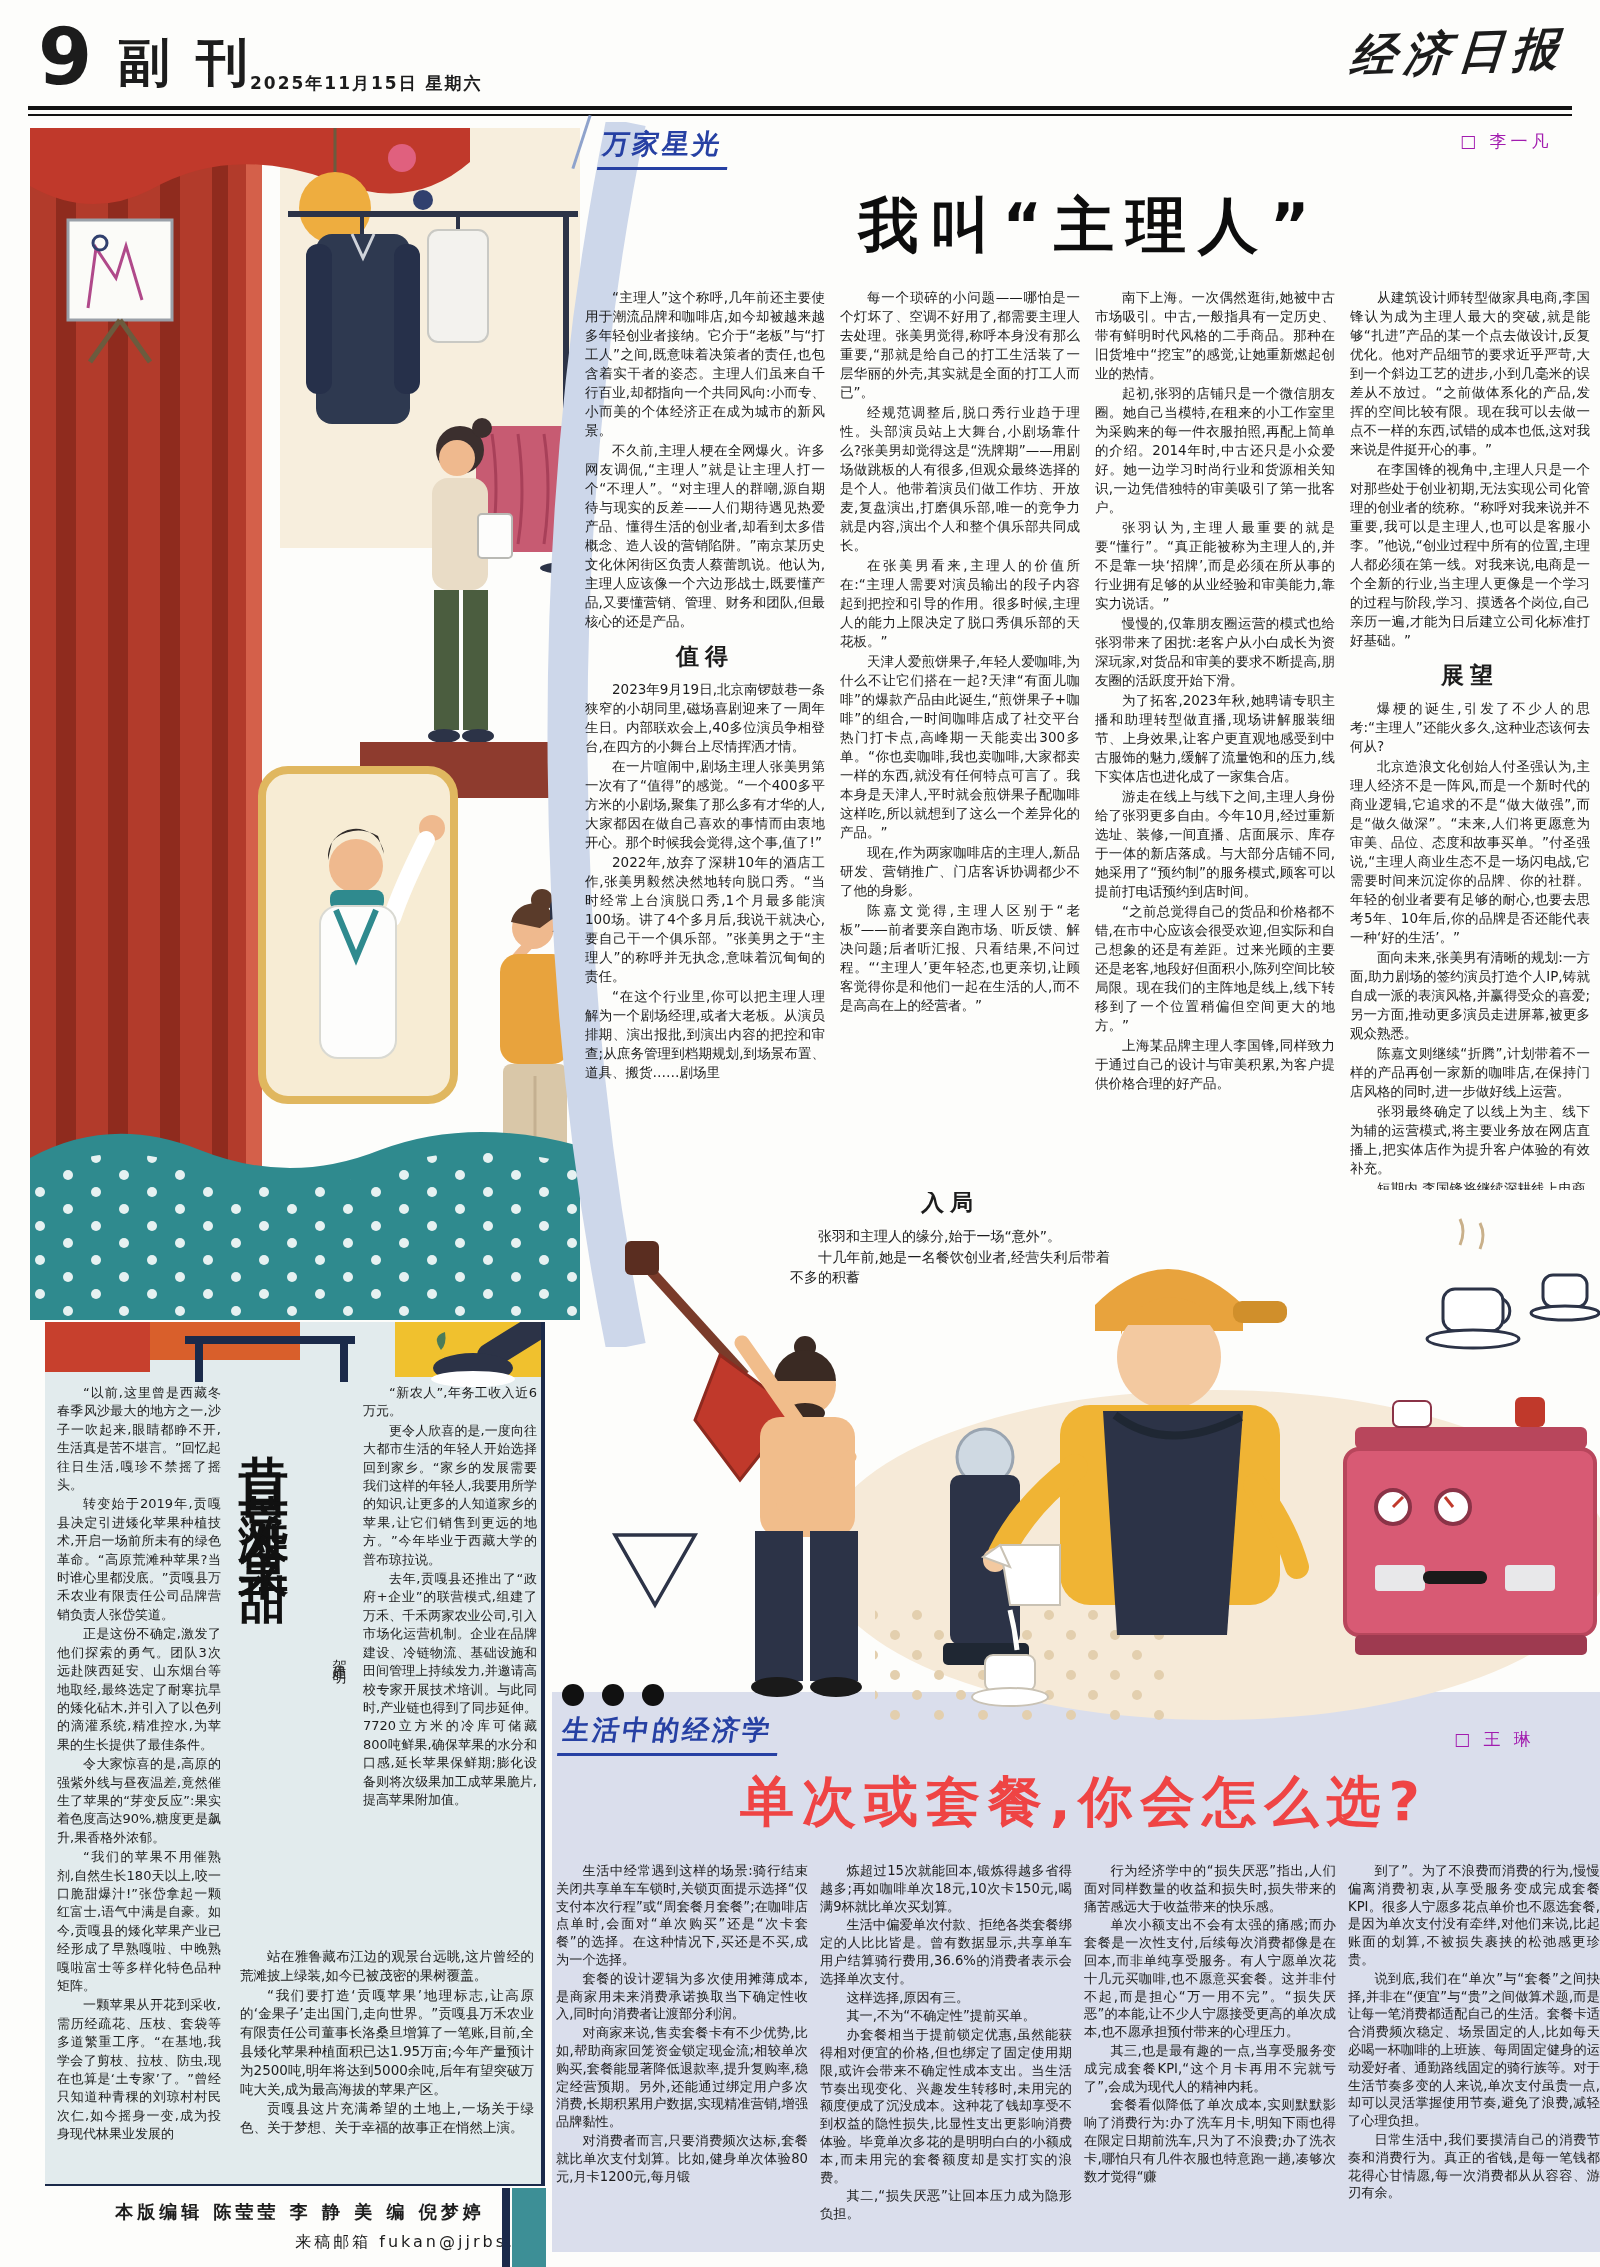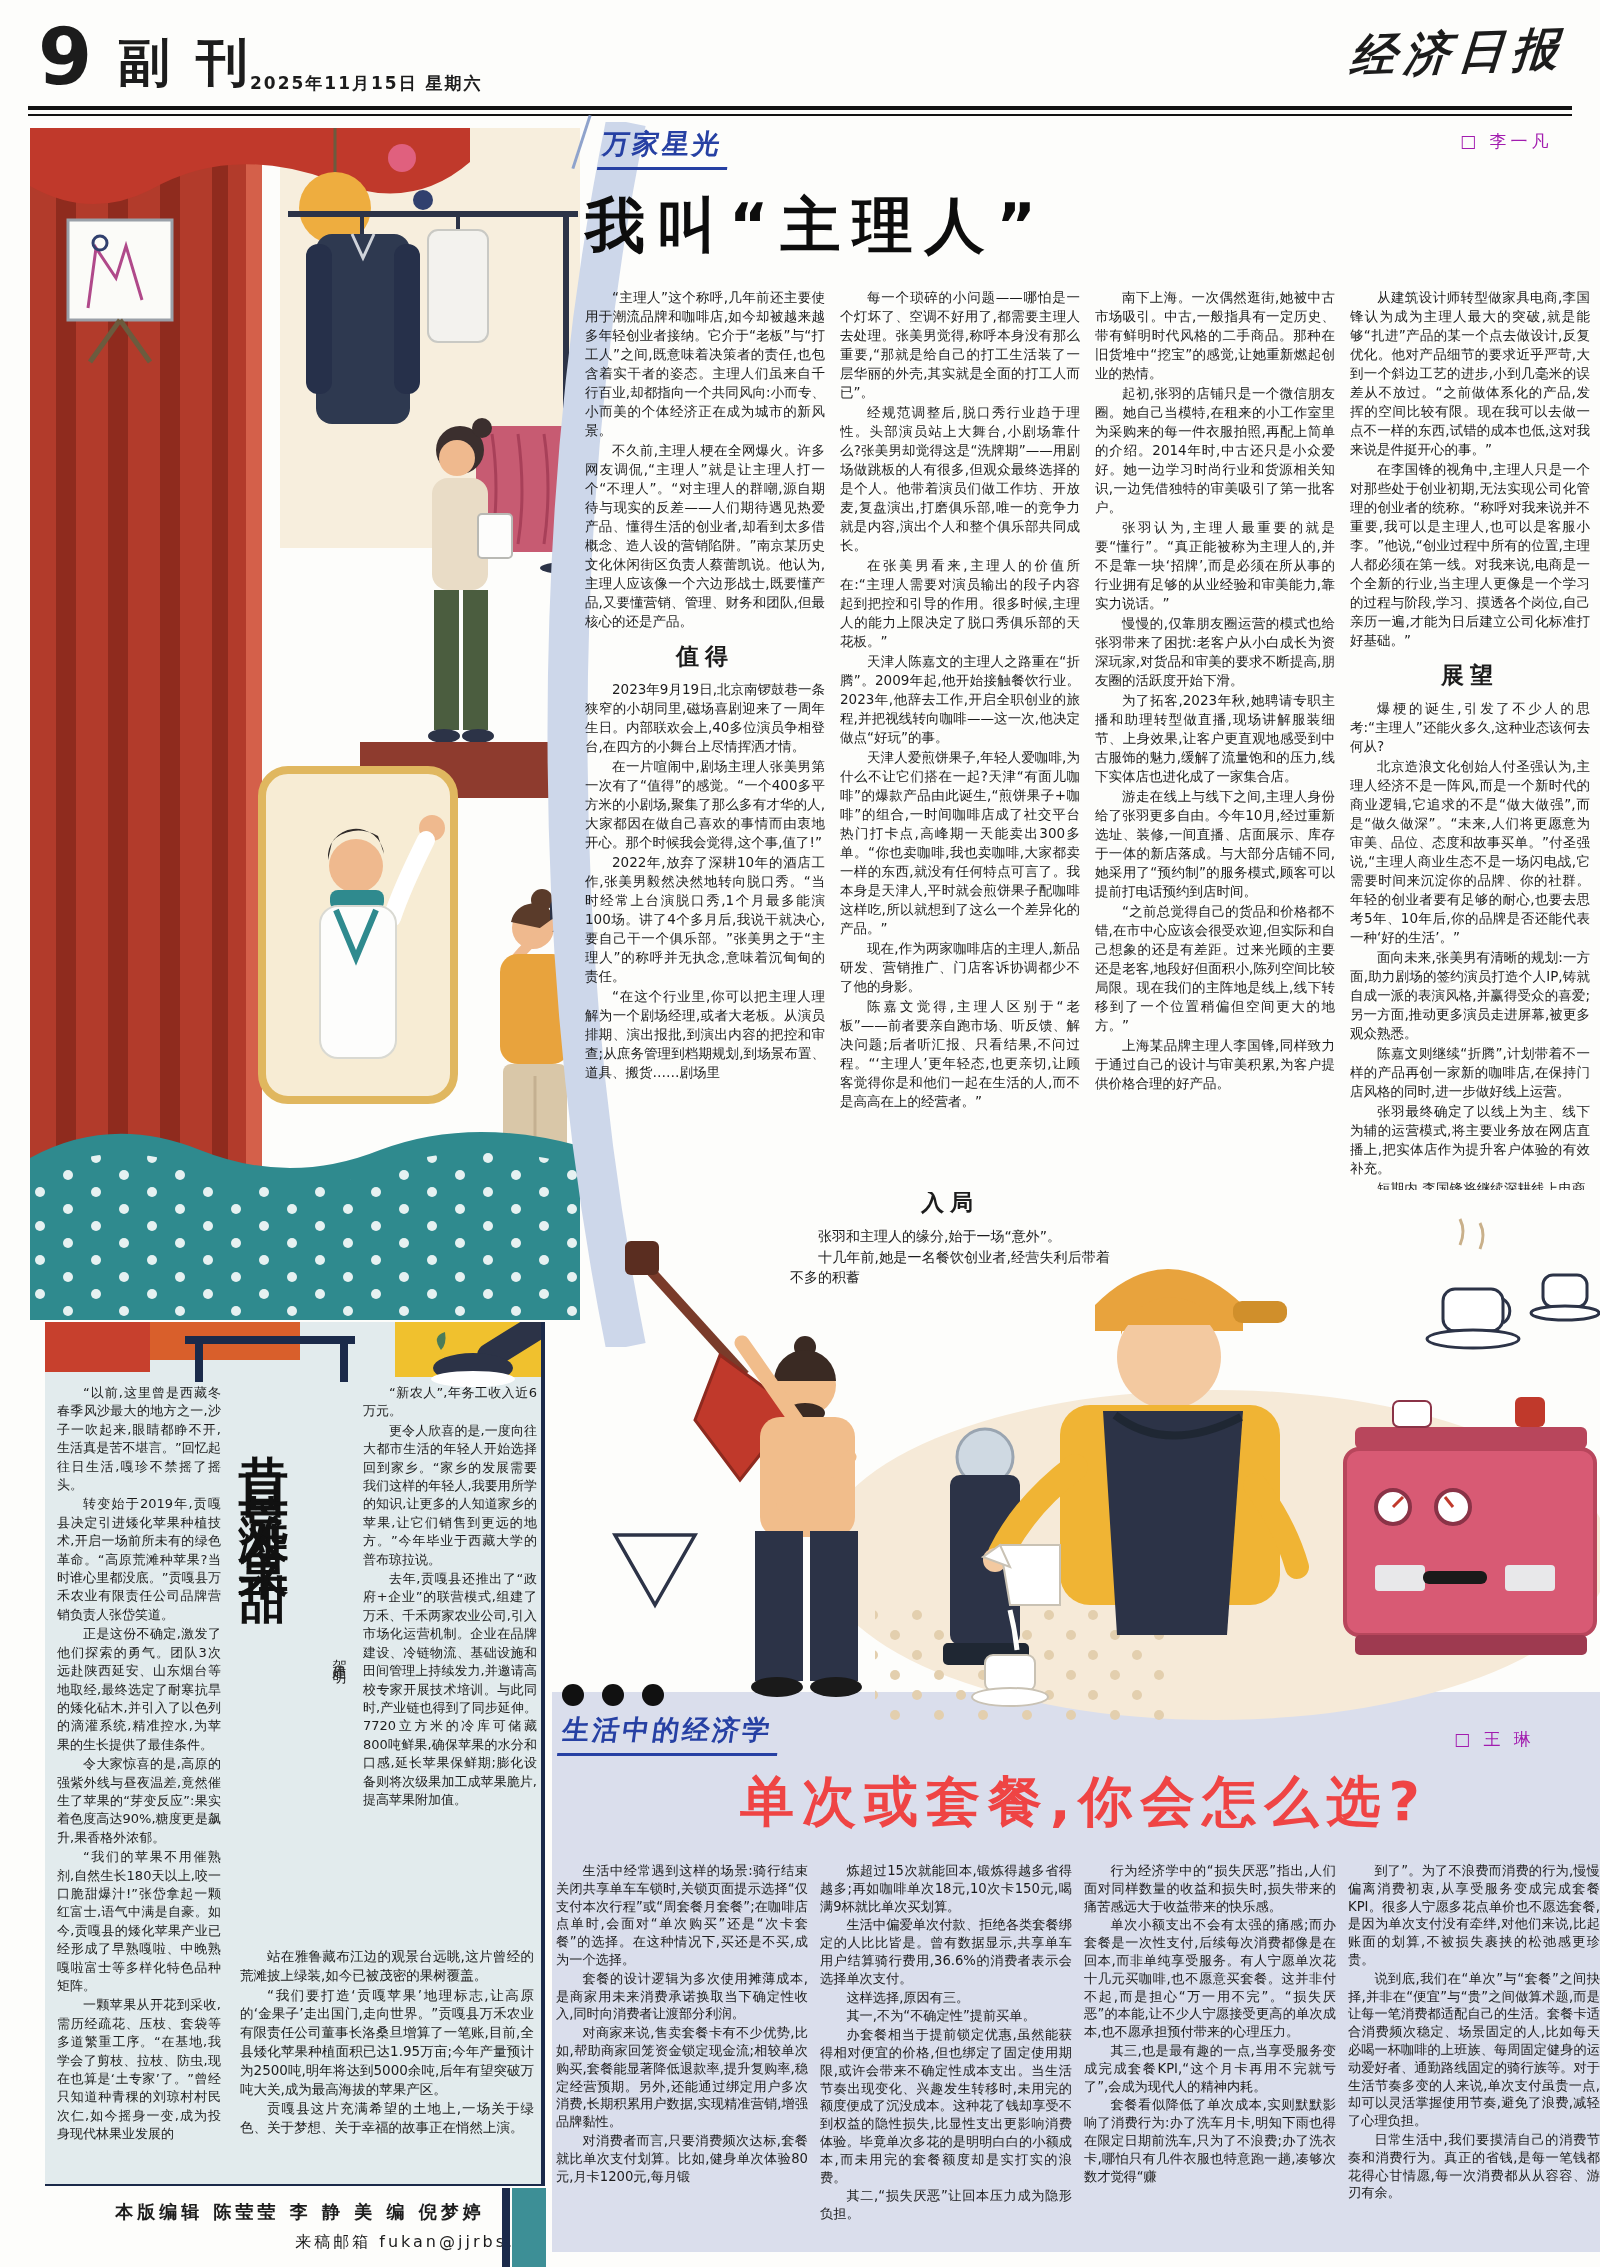--- a/index.html
+++ b/index.html
@@ -11,21 +11,21 @@
   .secname{font-size:52px;font-weight:900;letter-spacing:26px;line-height:1;}
   .mdate{font-size:17px;font-weight:bold;letter-spacing:2px;}
   .logo{font-family:"DejaVu Serif",serif;font-style:italic;font-weight:bold;font-size:46px;
         letter-spacing:8px;transform:rotate(-2deg) skewX(-6deg);}
   .rule-thick{border-top:4px solid #121212;}
   .rule-thin{border-top:2px solid #121212;}
   
   .seclabel{display:inline-block;color:#2640a3;font-weight:bold;font-size:27px;letter-spacing:3px;
             transform:skewX(-8deg);border-bottom:3px solid #2640a3;padding:0 8px 5px 2px;}
   .byline{font-size:17px;letter-spacing:4px;color:#a21caf;}
-  .bigtitle{font-size:60px;font-weight:900;letter-spacing:12px;color:#0d0d0d;}
+  .bigtitle{font-size:60px;font-weight:900;letter-spacing:12px;text-align:center;color:#0d0d0d;}
   .bigtitle2{font-size:54px;font-weight:900;letter-spacing:8px;text-align:center;color:#ef4444;padding-left:8px;}
   
   .newscol{overflow:hidden;text-align:justify;}
   .star-col{width:240px;height:902px;font-size:13.5px;line-height:19px;}
   .para{margin:0 0 1px 0;text-indent:2em;text-align:justify;}
   .subhead{font-size:23px;font-weight:bold;text-align:center;margin:16px 0 14px;letter-spacing:6px;text-indent:0;}
   .ruju{width:320px;height:188px;font-size:14px;line-height:20px;overflow:hidden;}
   
   .apanel{background:#e2ebed;border-bottom:2px solid #1b2a4a;}
   .a-left{width:164px;height:788px;font-size:13px;line-height:18.4px;}
@@ -172,21 +172,20 @@
         <p class="para">在一片喧闹中,剧场主理人张美男第一次有了“值得”的感觉。“一个400多平方米的小剧场,聚集了那么多有才华的人,大家都因在做自己喜欢的事情而由衷地开心。那个时候我会觉得,这个事,值了!”</p>
         <p class="para">2022年,放弃了深耕10年的酒店工作,张美男毅然决然地转向脱口秀。“当时经常上台演脱口秀,1个月最多能演100场。讲了4个多月后,我说干就决心,要自己干一个俱乐部。”张美男之于“主理人”的称呼并无执念,意味着沉甸甸的责任。</p>
         <p class="para">“在这个行业里,你可以把主理人理解为一个剧场经理,或者大老板。从演员排期、演出报批,到演出内容的把控和审查;从庶务管理到档期规划,到场景布置、道具、搬货……剧场里</p>
       </div>
   </div>
   <div class="abs newscol star-col" style="left:840px;top:288px">
     <div>
         <p class="para">每一个琐碎的小问题——哪怕是一个灯坏了、空调不好用了,都需要主理人去处理。张美男觉得,称呼本身没有那么重要,“那就是给自己的打工生活装了一层华丽的外壳,其实就是全面的打工人而已”。</p>
         <p class="para">经规范调整后,脱口秀行业趋于理性。头部演员站上大舞台,小剧场靠什么?张美男却觉得这是“洗牌期”——用剧场做跳板的人有很多,但观众最终选择的是个人。他带着演员们做工作坊、开放麦,复盘演出,打磨俱乐部,唯一的竞争力就是内容,演出个人和整个俱乐部共同成长。</p>
         <p class="para">在张美男看来,主理人的价值所在:“主理人需要对演员输出的段子内容起到把控和引导的作用。很多时候,主理人的能力上限决定了脱口秀俱乐部的天花板。”</p>
-        <p class="para">天津人陈嘉文的主理人之路重在“折腾”。2009年起,他开始接触餐饮行业。2023年,他辞去工作,开启全职创业的旅程,并把视线转向咖啡——这一次,他决定做点“好玩”的事。</p>
         <p class="para">天津人爱煎饼果子,年轻人爱咖啡,为什么不让它们搭在一起?天津“有面儿咖啡”的爆款产品由此诞生,“煎饼果子+咖啡”的组合,一时间咖啡店成了社交平台热门打卡点,高峰期一天能卖出300多单。“你也卖咖啡,我也卖咖啡,大家都卖一样的东西,就没有任何特点可言了。我本身是天津人,平时就会煎饼果子配咖啡这样吃,所以就想到了这么一个差异化的产品。”</p>
         <p class="para">现在,作为两家咖啡店的主理人,新品研发、营销推广、门店客诉协调都少不了他的身影。</p>
         <p class="para">陈嘉文觉得,主理人区别于“老板”——前者要亲自跑市场、听反馈、解决问题;后者听汇报、只看结果,不问过程。“‘主理人’更年轻态,也更亲切,让顾客觉得你是和他们一起在生活的人,而不是高高在上的经营者。”</p>
       </div>
   </div>
   <div class="abs newscol star-col" style="left:1095px;top:288px">
     <div>
         <p class="para">南下上海。一次偶然逛街,她被中古市场吸引。中古,一般指具有一定历史、带有鲜明时代风格的二手商品。那种在旧货堆中“挖宝”的感觉,让她重新燃起创业的热情。</p>
         <p class="para">起初,张羽的店铺只是一个微信朋友圈。她自己当模特,在租来的小工作室里为采购来的每一件衣服拍照,再配上简单的介绍。2014年时,中古还只是小众爱好。她一边学习时尚行业和货源相关知识,一边凭借独特的审美吸引了第一批客户。</p>
         <p class="para">张羽认为,主理人最重要的就是要“懂行”。“真正能被称为主理人的,并不是靠一块‘招牌’,而是必须在所从事的行业拥有足够的从业经验和审美能力,靠实力说话。”</p>

